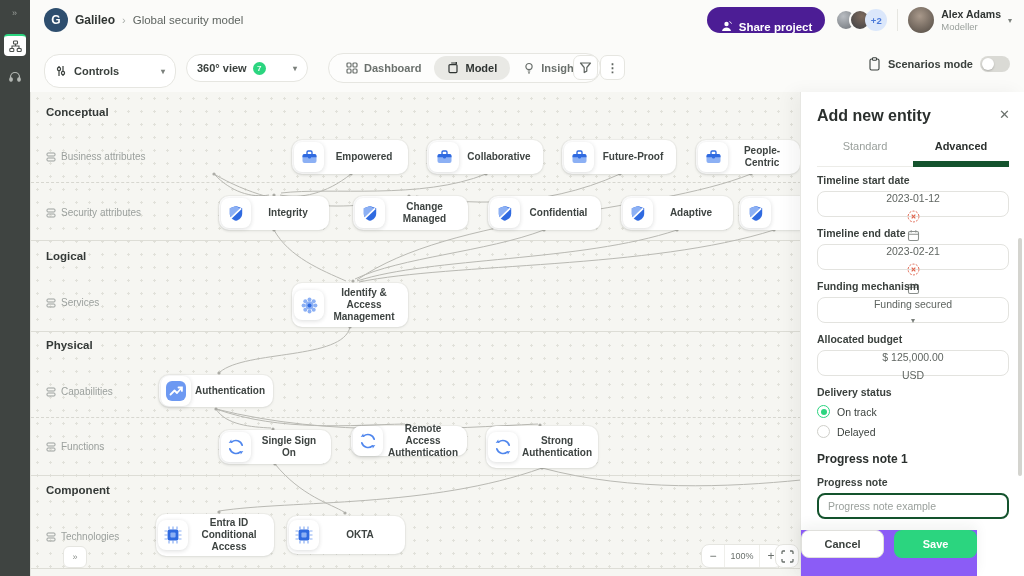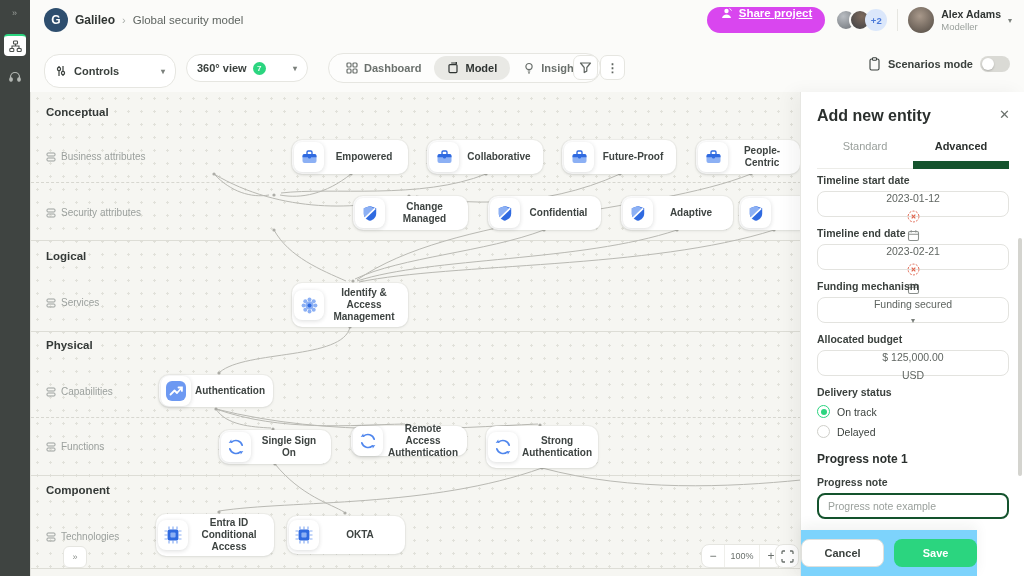--- a/index.html
+++ b/index.html
@@ -15,21 +15,21 @@
   .rail-item.plain { top:66px; }
 
   
   .hdr { position:absolute; left:30px; top:0; width:994px; height:40px; background:#fbfbf9; z-index:20; }
   .crumbs { position:absolute; left:14px; top:8px; display:flex; align-items:center; gap:7px; }
   .logo { width:24px; height:24px; border-radius:50%; background:#2e4e6e; color:#fff; font-size:12px; font-weight:bold; display:flex; align-items:center; justify-content:center; }
   .crumb-app { font-size:12px; font-weight:bold; color:#2f3432; }
   .crumb-sep { font-size:11px; color:#a9aeaa; }
   .crumb-page { font-size:11.5px; color:#5f6561; }
   .hdr-right { position:absolute; right:12px; top:7px; display:flex; align-items:center; gap:10px; }
-  .share-btn { height:26px; padding:0 13px; border-radius:14px; background:#d946ef; color:#fff; font-size:11.5px; font-weight:bold; display:flex; align-items:flex-start; gap:6px; border:none; cursor:pointer;text-decoration:underline; }
+  .share-btn { height:26px; padding:0 13px; border-radius:14px; background:#4c1d95; color:#fff; font-size:11.5px; font-weight:bold; display:flex; align-items:flex-end; gap:6px; border:none; cursor:pointer; }
   .collab { display:flex; align-items:center; }
   .av { width:22px; height:22px; border-radius:50%; border:2px solid #fbfbf9; }
   .av1 { background:radial-gradient(circle at 35% 30%, #b9bdc2, #6c7176); }
   .av2 { background:radial-gradient(circle at 60% 30%, #7d6a5d, #3c3f44); margin-left:-8px; }
   .plus2 { width:22px; height:22px; border-radius:50%; background:#dbe7fb; color:#4a79d9; font-size:9.5px; font-weight:bold; display:flex; align-items:center; justify-content:center; margin-left:-6px; }
   .hdr-div { width:1px; height:22px; background:#e6e6e1; }
   .user { display:flex; align-items:center; gap:7px; cursor:pointer; }
   .user .av-big { width:26px; height:26px; border-radius:50%; background:radial-gradient(circle at 45% 35%, #a9998b, #4e4740); border:none; }
   .user-name { font-size:10.5px; font-weight:bold; color:#2f3432; line-height:1.2; }
   .user-role { font-size:9.5px; color:#9aa09c; line-height:1.2; }
@@ -71,36 +71,36 @@
   .zb-lvl { width:36px; text-align:center; font-size:9px; color:#6a706c; border-left:1px solid #efefeb; border-right:1px solid #efefeb; height:24px; line-height:24px; }
   .fit-btn { position:absolute; left:744px; top:452px; width:24px; height:24px; background:#fff; border:1px solid #e6e6e1; border-radius:8px; display:flex; align-items:center; justify-content:center; cursor:pointer; color:#6a706c; }
   .expand { position:absolute; left:32px; top:454px; width:24px; height:22px; background:#fff; border:1px solid #e6e6e1; border-radius:6px; font-size:9px; color:#8a8f8b; display:flex; align-items:center; justify-content:center; cursor:pointer; }
 
   
   .panel { position:absolute; left:800px; top:92px; width:224px; height:484px; background:#fff; border-left:1px solid #e7e7e3; box-shadow:-8px 0 16px rgba(40,45,42,.05); z-index:25; }
   .p-title { position:absolute; left:16px; top:15px; font-size:16px; font-weight:bold; color:#2b302e; }
   .p-close { position:absolute; right:14px; top:15px; font-size:13px; color:#6a706c; cursor:pointer; }
   .p-tabs { position:absolute; left:16px; top:48px; width:192px; display:flex; border-bottom:1px solid #ececе8; border-bottom:1px solid #ecece8; }
   .p-tab { flex:1; text-align:center; font-size:11px; padding-bottom:9px; color:#9aa09c; cursor:pointer; border-bottom:2px solid transparent; margin-bottom:-1px; }
-  .p-tab.active { color:#2b302e; font-weight:bold; border-bottom:8px solid #14532d; }
+  .p-tab.active { color:#2b302e; font-weight:bold; border-bottom:6px solid #14532d; }
   .p-body { position:absolute; left:16px; top:72px; width:192px; }
   .f-lbl { font-size:10.5px; font-weight:bold; color:#3a403d; margin:10px 0 5px; }
   .f-input { height:26px; border:1px solid #e3e3df; border-radius:8px; background:#fff; display:flex; align-items:center; padding:0 9px; font-size:10.5px; color:#5f6561; gap:6px;flex-direction:column; }
   .f-input .val { flex:1; }
   .f-suffix { font-size:10.5px; color:#5f6561; }
   .radio-row { display:flex; align-items:center; gap:7px; margin:7px 0; cursor:pointer; }
   .radio { width:13px; height:13px; border-radius:50%; border:1.5px solid #cfcfca; background:#fff; position:relative; }
   .radio.on { border-color:#2bd57f; }
   .radio.on::after { content:""; position:absolute; left:2.5px; top:2.5px; width:6px; height:6px; border-radius:50%; background:#2bd57f; }
   .radio-lbl { font-size:10.5px; color:#3a403d; }
   .grp-h { font-size:12px; font-weight:bold; color:#2b302e; margin-top:14px; }
   input.f-real { width:100%; height:26px; border:2px solid #14532d; border-radius:8px; padding:0 9px; font-size:10.5px; color:#5f6561; font-family:"Liberation Sans",sans-serif; outline:none; }
   input.f-real::placeholder { color:#9aa09c; }
   .add-note { display:flex; align-items:center; gap:5px; color:#1ec97c; font-size:11px; font-weight:bold; margin-top:13px; cursor:pointer; }
-  .p-foot { position:absolute; left:0; bottom:0; width:176px; height:46px; background:#7dd3fc; box-shadow:0 -5px 12px rgba(40,45,42,.06); display:flex; align-items:center; justify-content:center; gap:10px; z-index:2; }
+  .p-foot { position:absolute; left:0; bottom:0; width:176px; height:46px; background:#8b5cf6; box-shadow:0 -5px 12px rgba(40,45,42,.06); display:flex; align-items:flex-start; justify-content:center; gap:10px; z-index:2; }
   .btn { height:28px; width:90px; border-radius:8px; font-size:11px; font-weight:bold; display:flex; align-items:center; justify-content:center; cursor:pointer; font-family:"Liberation Sans",sans-serif; }
   .btn.cancel { background:#fff; border:1px solid #e0e0dc; color:#3a403d; }
   .btn.save { background:#2bd57f; border:none; color:#fff; }
   .p-scroll { position:absolute; right:2px; top:146px; width:4px; height:238px; border-radius:2px; background:#d4d4cf; }
 
   svg { display:block; }
 </style>
 </head>
 <body>
 
@@ -406,20 +406,30 @@
           <svg width="17" height="16" viewBox="0 0 17 16">
             <rect x="1.5" y="5" width="14" height="9" rx="2" fill="#8cb0f4"></rect>
             <path d="M1.5 7a2 2 0 0 1 2-2h10a2 2 0 0 1 2 2v1.2H1.5z" fill="#2f6ae0"></path>
             <rect x="6" y="2" width="5" height="4" rx="1.2" fill="none" stroke="#2f6ae0" stroke-width="1.4"></rect>
             <rect x="7" y="7" width="3" height="2.4" rx="0.8" fill="#2f6ae0"></rect>
           </svg>
         </div>
       <div class="nlbl">People-Centric</div>
     </div>
 
+    <div class="node" style="left:188px;top:104px;width:110px;height:34px">
+      <div class="tile">
+          <svg width="16" height="17" viewBox="0 0 16 17">
+            <path d="M8 1l6.2 2.2v5.2c0 4-2.9 6.3-6.2 7.4-3.3-1.1-6.2-3.4-6.2-7.4V3.2z" fill="#2f6ae0"></path>
+            <path d="M12.8 3.9L3.4 12.8c-1-1.1-1.6-2.5-1.6-4.4V3.2L8 1z" fill="#8cb0f4"></path>
+            <path d="M13.2 3.4L3 13.1" stroke="#fff" stroke-width="1.6"></path>
+          </svg>
+        </div>
+      <div class="nlbl">Integrity</div>
+    </div>
     <div class="node" style="left:322px;top:104px;width:115px;height:34px">
       <div class="tile">
           <svg width="16" height="17" viewBox="0 0 16 17">
             <path d="M8 1l6.2 2.2v5.2c0 4-2.9 6.3-6.2 7.4-3.3-1.1-6.2-3.4-6.2-7.4V3.2z" fill="#2f6ae0"></path>
             <path d="M12.8 3.9L3.4 12.8c-1-1.1-1.6-2.5-1.6-4.4V3.2L8 1z" fill="#8cb0f4"></path>
             <path d="M13.2 3.4L3 13.1" stroke="#fff" stroke-width="1.6"></path>
           </svg>
         </div>
       <div class="nlbl">Change Managed</div>
     </div>

